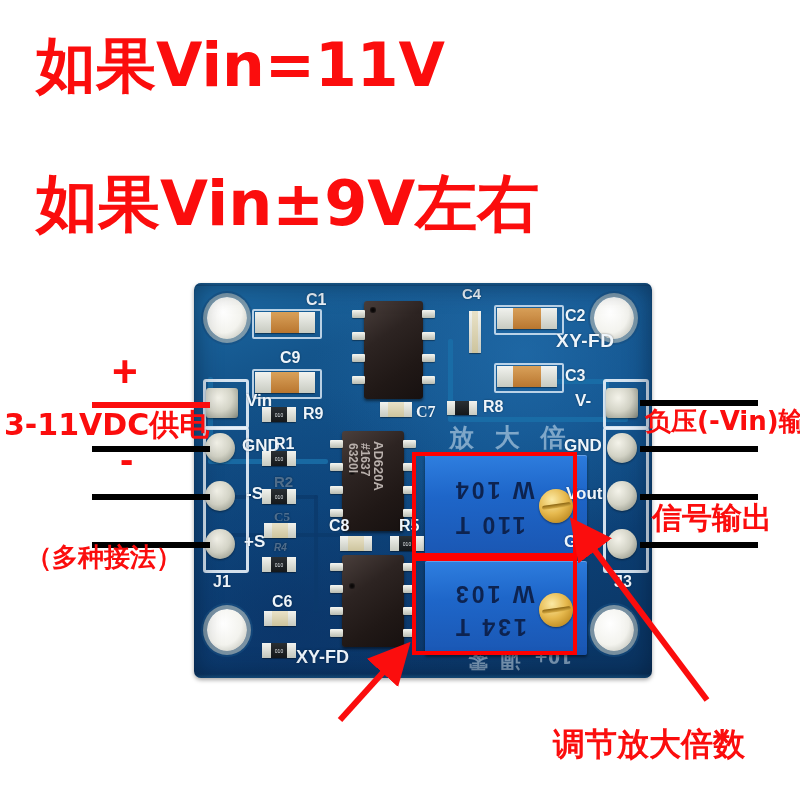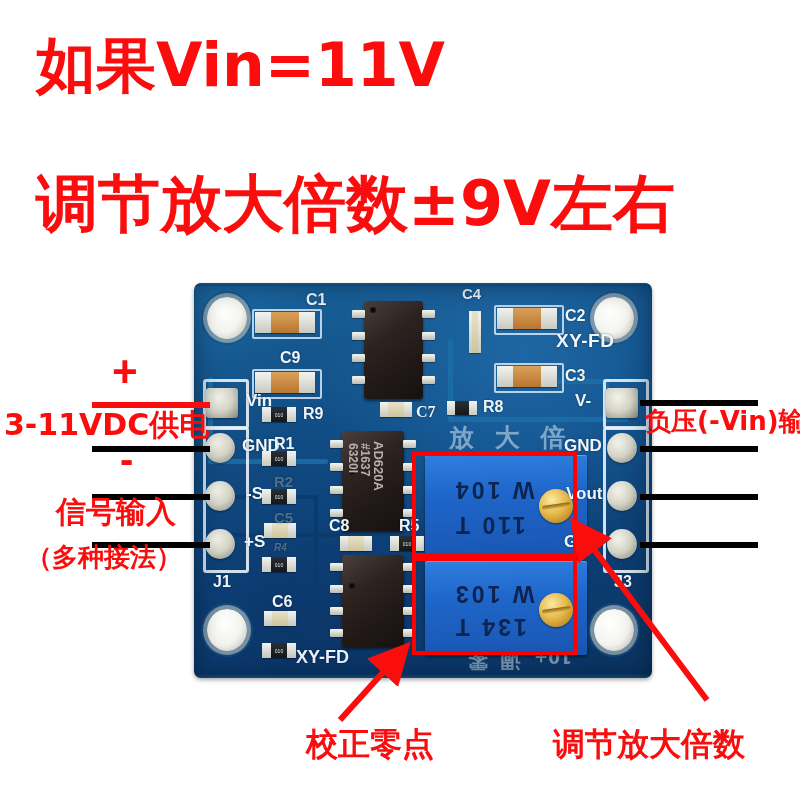--- a/index.html
+++ b/index.html
@@ -130,21 +130,21 @@
     font-family:"DejaVu Sans","Liberation Sans",sans-serif;
   }
   .note.sign{font-family:"Liberation Sans",sans-serif;}
 </style>
 </head>
 <body>
 
 <div id="root">
 
   <div class="headline" id="title-line-1">如果Vin=11V</div>
-  <div class="headline" id="title-line-2">调节放大倍数±9V左右</div>
+  <div class="headline" id="title-line-2">如果Vin±9V左右</div>
 
   <div id="pcb">
 
     <div class="edge-strip" style="left:0;top:0;width:458px;height:3px;"></div>
     <div class="edge-strip" style="left:0;bottom:0;width:458px;height:4px;background:linear-gradient(#0b3a68,#2a7cb5);"></div>
 
     <div class="trace" style="left:14px;top:94px;width:5px;height:86px;"></div>
     <div class="trace" style="left:14px;top:176px;width:120px;height:5px;"></div>
     <div class="trace" style="left:254px;top:56px;width:5px;height:82px;"></div>
     <div class="trace" style="left:254px;top:134px;width:180px;height:5px;"></div>
@@ -214,21 +214,21 @@
         <span class="rv">010</span>
       </div>
     <div class="silk" style="left:80px;top:152px;font-size:16px;">R1</div>
 
     <div class="smd res" style="left:68px;top:206px;width:34px;height:15px;">
         <span class="rv">010</span>
       </div>
     <div class="silk faint" style="left:80px;top:190px;font-size:15px;">R2</div>
 
     <div class="smd tant" style="left:70px;top:240px;width:32px;height:15px;"></div>
-    <div class="silk faint" style="left:80px;top:226px;font-size:15px;">C5</div>
+    <div class="silk faint" style="left:80px;top:226px;font-size:13px;font-family:Liberation Serif, serif;">C5</div>
 
     <div class="smd res" style="left:68px;top:274px;width:34px;height:15px;">
         <span class="rv">010</span>
       </div>
     <div class="silk faint" style="left:80px;top:259px;font-size:10px;font-style:italic;">R4</div>
 
     <div class="smd tant" style="left:70px;top:328px;width:32px;height:15px;"></div>
     <div class="silk" style="left:78px;top:310px;font-size:16px;">C6</div>
 
     <div class="smd res" style="left:68px;top:360px;width:34px;height:15px;">
@@ -314,39 +314,38 @@
 
   <div class="redrect" style="left:412px;top:452px;width:165px;height:105px;"></div>
   <div class="redrect" style="left:412px;top:557px;width:165px;height:98px;"></div>
 
   <div class="note sign" style="left:112px;top:355px;font-size:44px;line-height:34px;">+</div>
   <div class="hline red" style="left:92px;top:402px;width:118px;"></div>
   <div class="note" style="left:4px;top:405px;font-size:30px;">3-11VDC供电</div>
   <div class="hline" style="left:92px;top:446px;width:118px;"></div>
   <div class="note sign" style="left:120px;top:437px;font-size:40px;">-</div>
   <div class="hline" style="left:92px;top:494px;width:118px;"></div>
-  <div class="note" style="left:56px;top:492px;font-size:30px;">信号输入</div>
   <div class="hline" style="left:92px;top:542px;width:118px;"></div>
   <div class="note" style="left:26px;top:540px;font-size:26px;">（多种接法）</div>
 
   <div class="hline" style="left:640px;top:400px;width:118px;"></div>
   <div class="note" style="left:645px;top:404px;font-size:26px;">负压(-Vin)输出</div>
   <div class="hline" style="left:640px;top:446px;width:118px;"></div>
   <div class="hline" style="left:640px;top:494px;width:118px;"></div>
+  <div class="note" style="left:652px;top:498px;font-size:30px;">信号输出</div>
   <div class="hline" style="left:640px;top:542px;width:118px;"></div>
 
   <svg class="arrow-svg" width="120" height="110" viewBox="0 0 120 110" style="left:312px;top:632px;">
     <defs>
       <marker id="ah1" markerWidth="7" markerHeight="7" refX="5.6" refY="3.5" orient="auto">
         <polygon points="0,0 7,3.5 0,7" fill="#fb0d0d"></polygon>
       </marker>
     </defs>
     <line x1="28" y1="88" x2="93" y2="16" stroke="#fb0d0d" stroke-width="6" marker-end="url(#ah1)"></line>
   </svg>
-  <div class="note" style="left:306px;top:723px;font-size:32px;">校正零点</div>
 
   <svg class="arrow-svg" width="190" height="190" viewBox="0 0 190 190" style="left:555px;top:510px;">
     <defs>
       <marker id="ah2" markerWidth="7" markerHeight="7" refX="5.6" refY="3.5" orient="auto">
         <polygon points="0,0 7,3.5 0,7" fill="#fb0d0d"></polygon>
       </marker>
     </defs>
     <line x1="152" y1="190" x2="20" y2="14" stroke="#fb0d0d" stroke-width="6" marker-end="url(#ah2)"></line>
   </svg>
   <div class="note" style="left:553px;top:723px;font-size:32px;">调节放大倍数</div>

